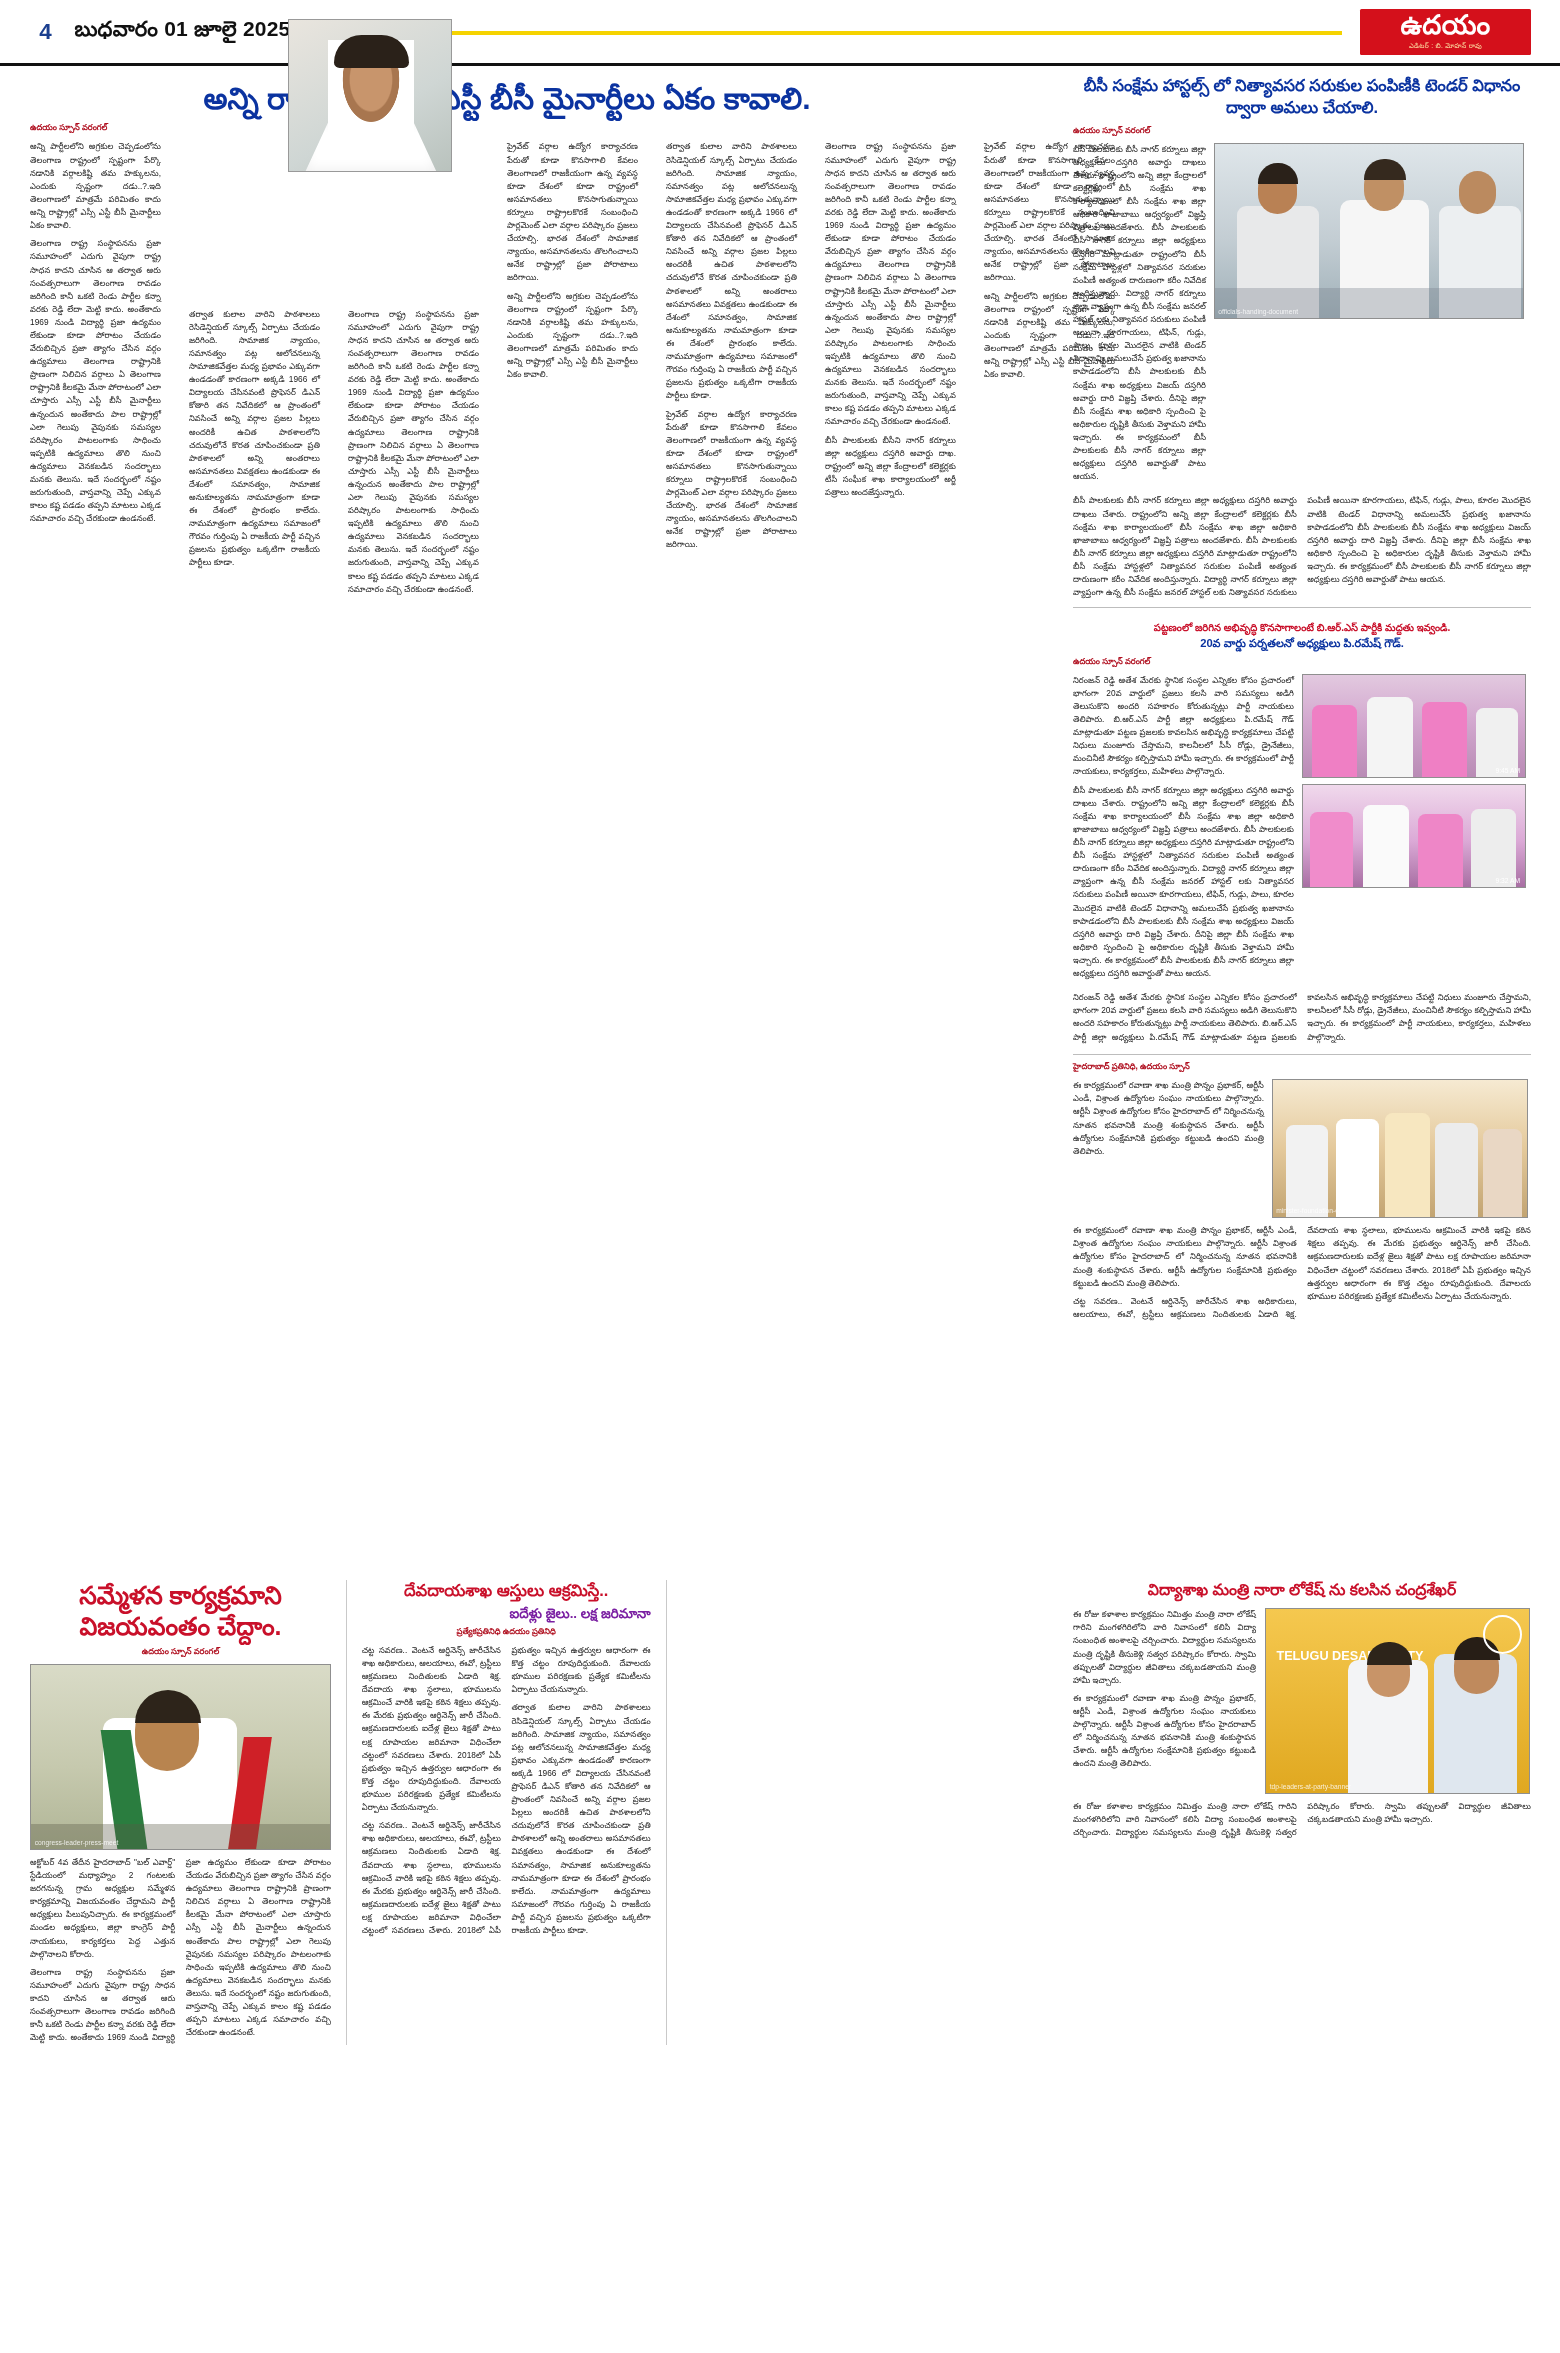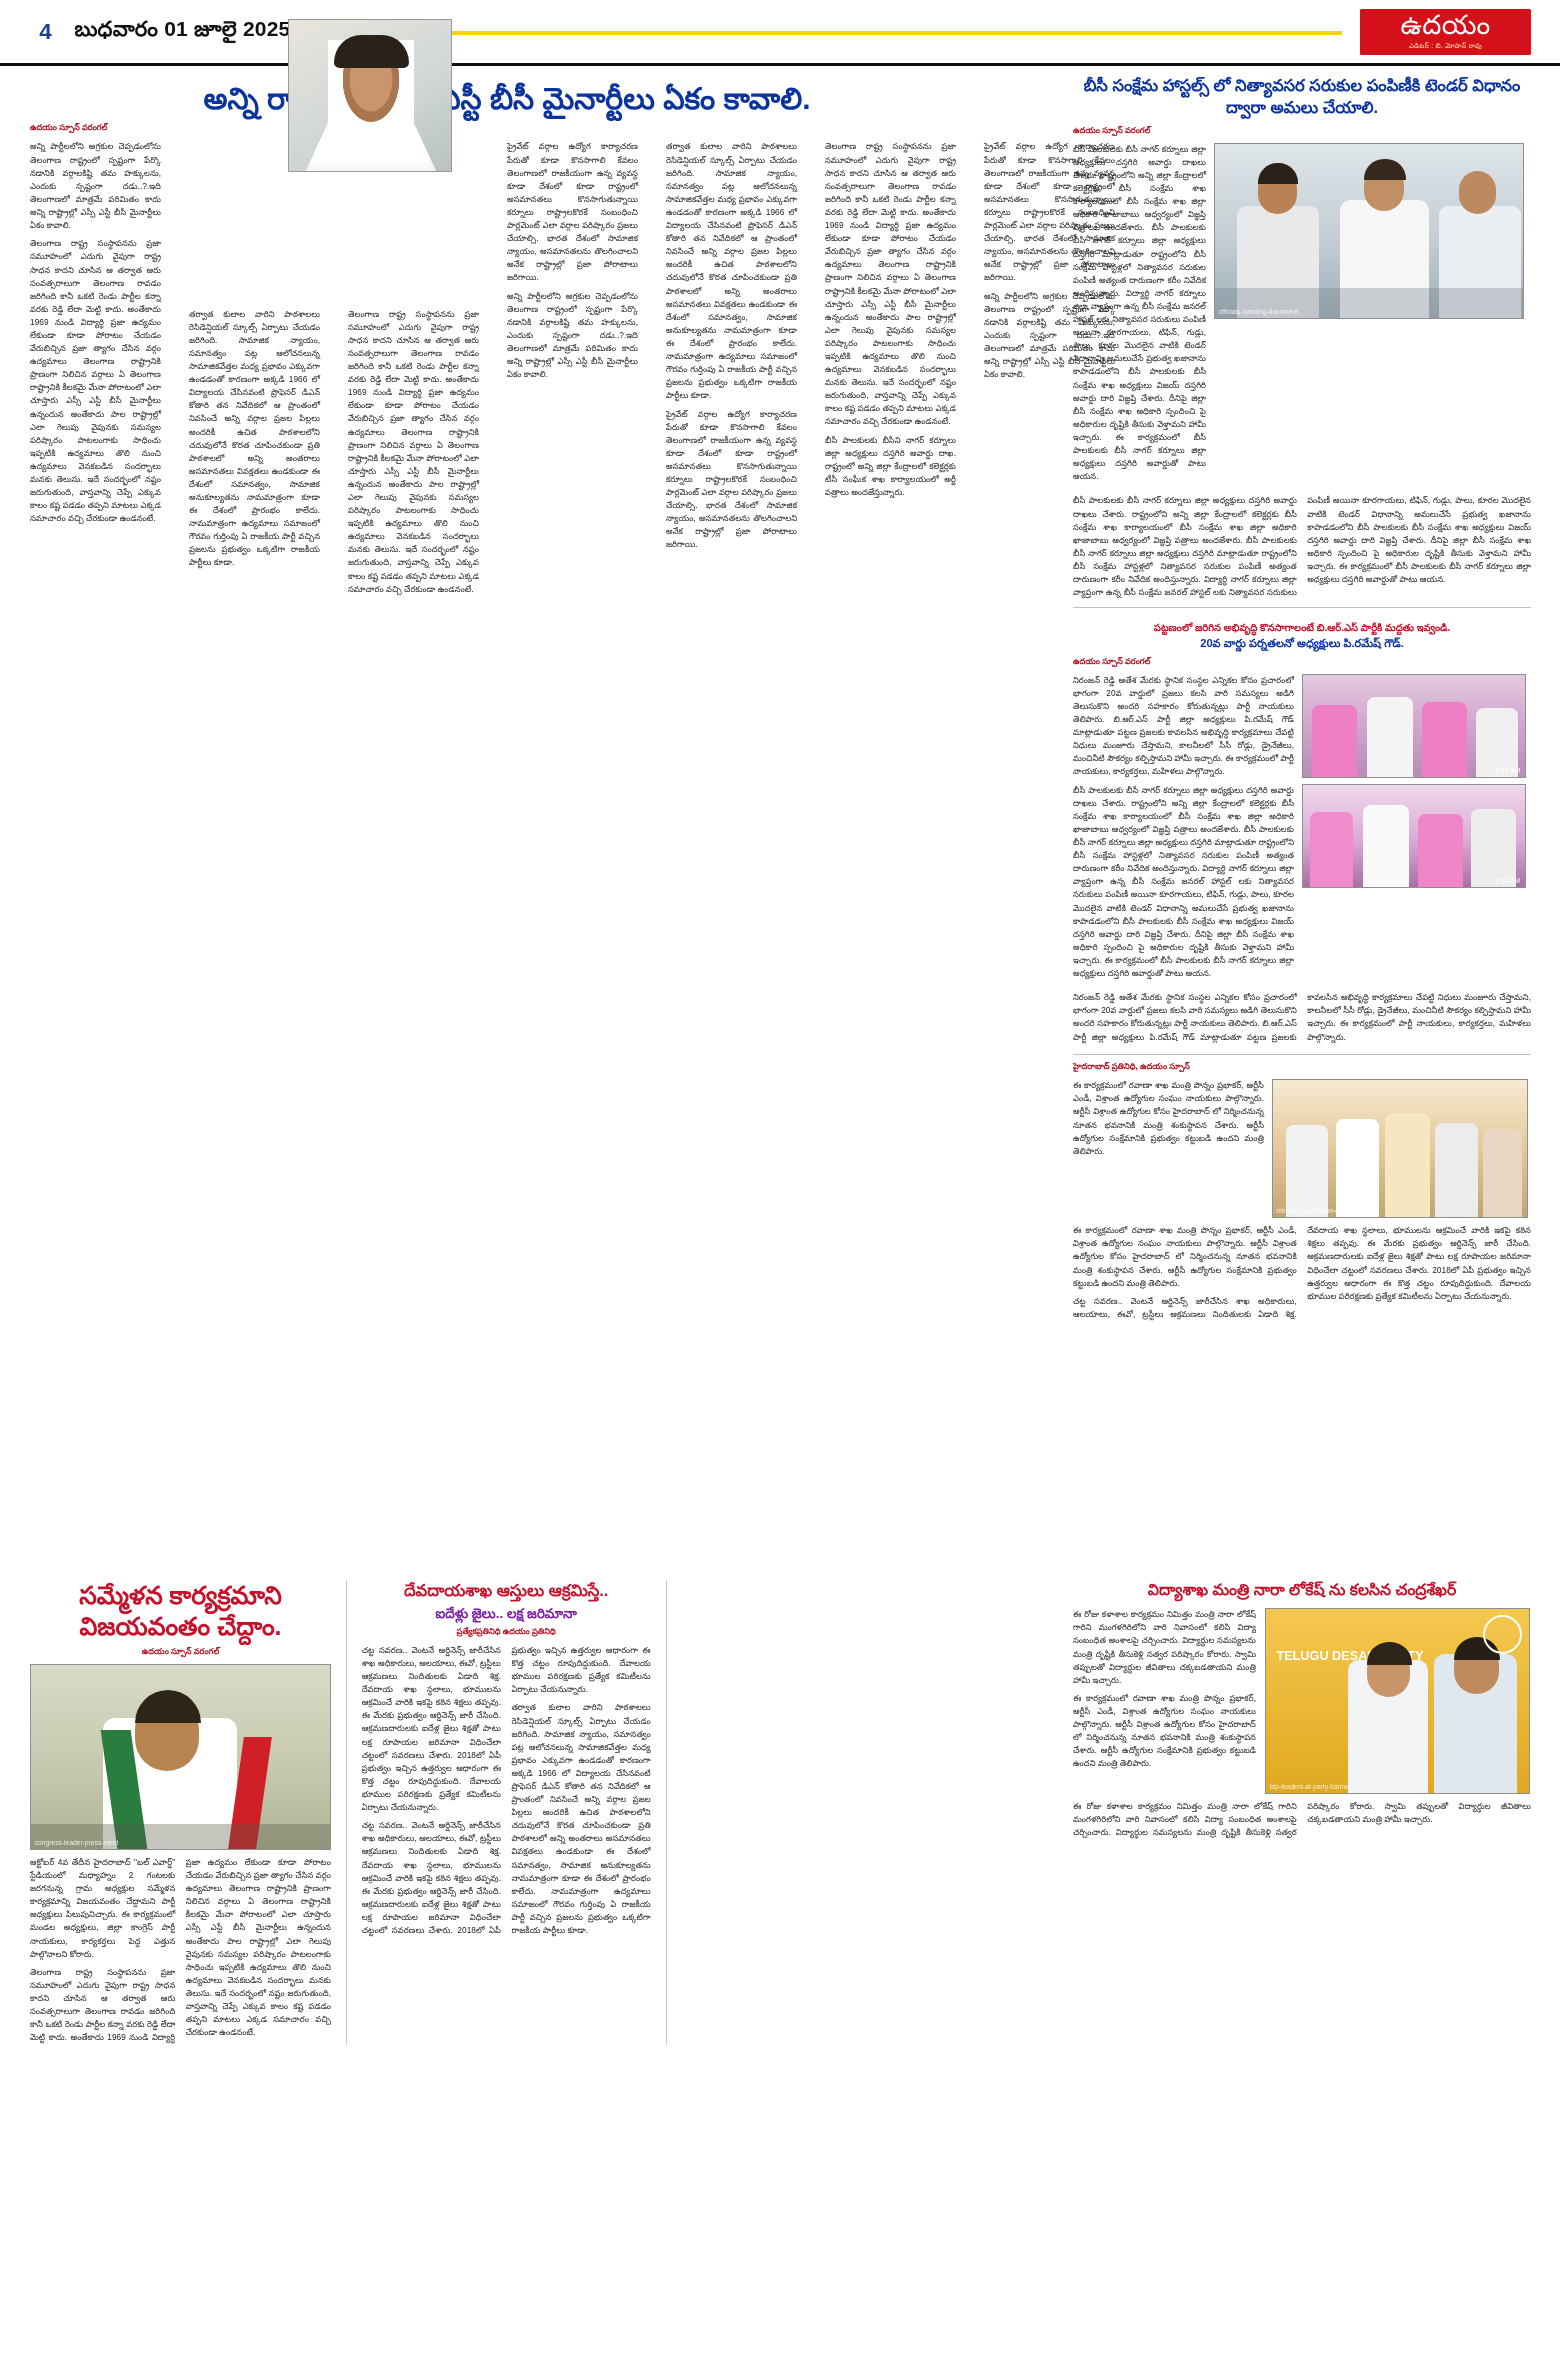--- a/index.html
+++ b/index.html
@@ -56,40 +56,40 @@
     background: #d4101b;
     display: flex;
     flex-direction: column;
     align-items: center;
     justify-content: center;
     border-radius: 1.5px;
   }
   .logo-text {
     color: #fff;
     font-size: 27px;
-    font-weight: normal;
+    font-weight: bold;
     line-height: 1;
     letter-spacing: 0.4px;
   }
   .logo-sub {
     color: #ffe9a8;
     font-size: 6.7px;
     margin-top: 2.2px;
     letter-spacing: 0.3px;
   }
 
   
   .hl {
     color: #0b33a0;
     font-weight: bold;
     line-height: 1.32;
     text-align: center;
   }
   .hl.red { color: #c9102a; }
-  .hl.purple { color: #7a1fa2; }
+  .hl.purple { color: #7a1fa2; text-align: right; }
   .byline {
     font-size: 8.2px;
     font-weight: bold;
     color: #b01020;
     text-align: center;
     margin: 4.5px 0 6px 0;
   }
   .body-col {
     font-size: 8.3px;
     line-height: 1.58;

